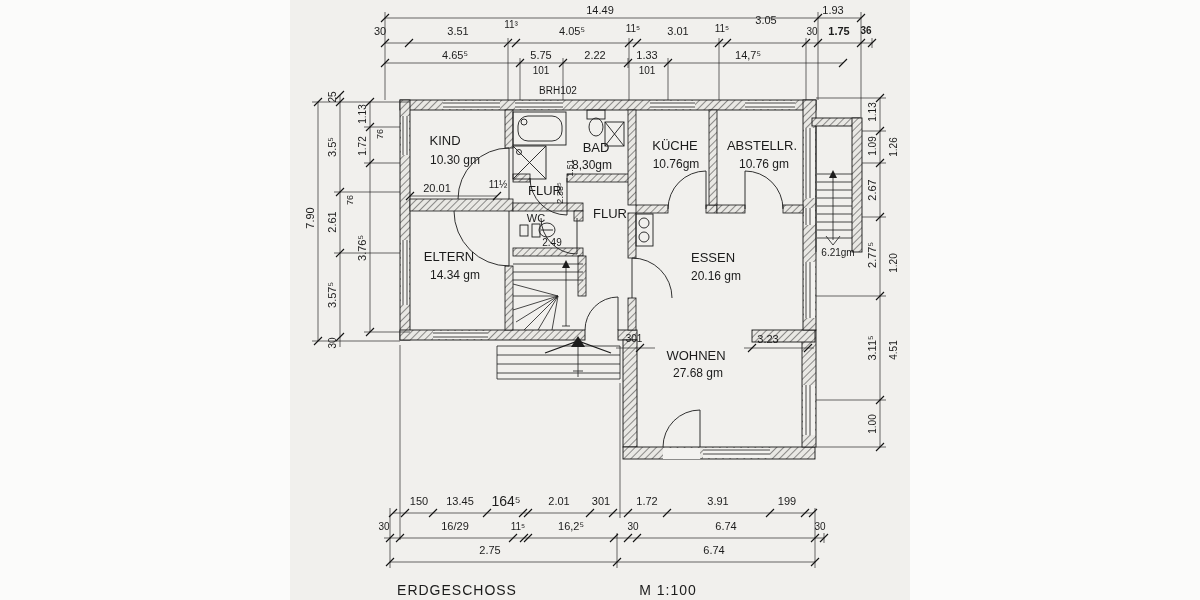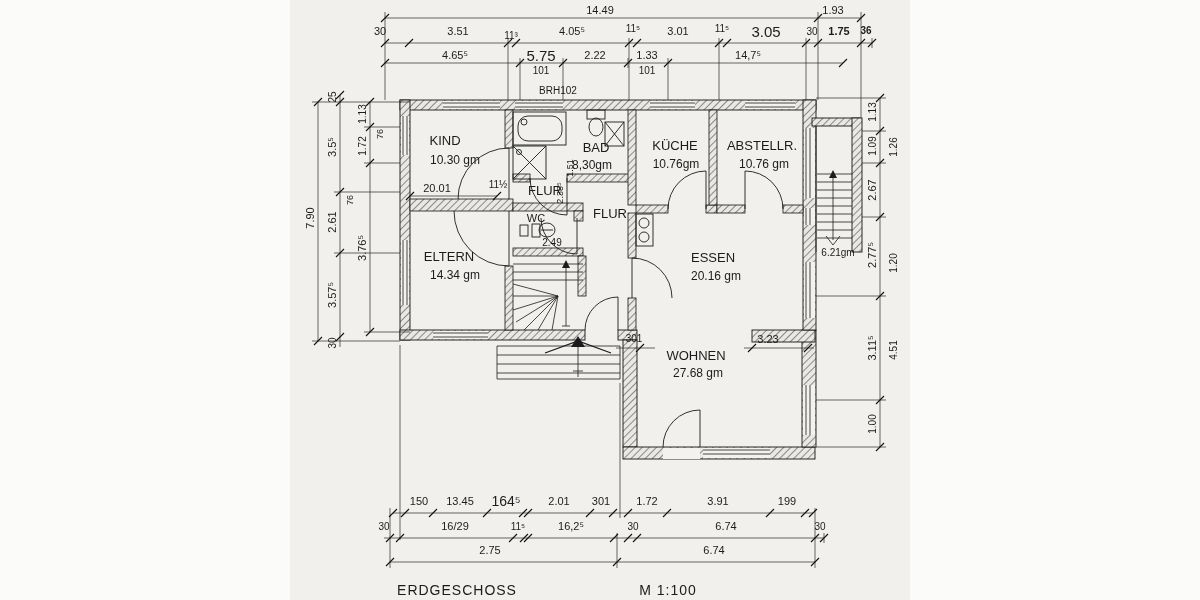--- a/index.html
+++ b/index.html
@@ -301,31 +301,31 @@
   <span class="lbl rot tiny" style="left:570px;top:168px">1.51</span>
   <span class="lbl small" style="left:634px;top:338px">301</span>
   <span class="lbl" style="left:768px;top:339px;font-size:11px">3.23</span>
 
   <span class="lbl title" style="left:457px;top:590px">ERDGESCHOSS</span>
   <span class="lbl title" style="left:668px;top:590px">M 1:100</span>
 <span class="dim" style="left: 600px; top: 10px; font-size: 11px; transform: translate(-50%, -50%);">14.49</span>
       <span class="dim" style="left: 833px; top: 10px; font-size: 11px; transform: translate(-50%, -50%);">1.93</span>
       <span class="dim" style="left: 380px; top: 31px; font-size: 11px; transform: translate(-50%, -50%);">30</span>
       <span class="dim" style="left: 458px; top: 31px; font-size: 11px; transform: translate(-50%, -50%);">3.51</span>
-      <span class="dim" style="left: 511px; top: 35px; font-size: 10px; transform: translate(-50%, -50%);">11³</span>
+      <span class="dim" style="left: 511px; top: 24px; font-size: 10px; transform: translate(-50%, -50%);">11³</span>
       <span class="dim" style="left: 572px; top: 31px; font-size: 11px; transform: translate(-50%, -50%);">4.05⁵</span>
       <span class="dim" style="left: 633px; top: 28px; font-size: 10px; transform: translate(-50%, -50%);">11⁵</span>
       <span class="dim" style="left: 678px; top: 31px; font-size: 11px; transform: translate(-50%, -50%);">3.01</span>
       <span class="dim" style="left: 722px; top: 28px; font-size: 10px; transform: translate(-50%, -50%);">11⁵</span>
-      <span class="dim" style="left: 766px; top: 31px; font-size: 15px; transform: translate(-50%, -50%);">3.05</span>
+      <span class="dim" style="left: 766px; top: 20px; font-size: 11px; transform: translate(-50%, -50%);">3.05</span>
       <span class="dim" style="left: 812px; top: 31px; font-size: 10px; transform: translate(-50%, -50%);">30</span>
       <span class="dim" style="left: 839px; top: 31px; font-size: 11px; transform: translate(-50%, -50%); font-weight: bold;">1.75</span>
       <span class="dim" style="left: 866px; top: 30px; font-size: 10px; transform: translate(-50%, -50%); font-weight: bold;">36</span>
       <span class="dim" style="left: 455px; top: 55px; font-size: 11px; transform: translate(-50%, -50%);">4.65⁵</span>
-      <span class="dim" style="left: 541px; top: 55px; font-size: 15px; transform: translate(-50%, -50%);">5.75</span>
+      <span class="dim" style="left: 541px; top: 55px; font-size: 11px; transform: translate(-50%, -50%);">5.75</span>
       <span class="dim" style="left: 595px; top: 55px; font-size: 11px; transform: translate(-50%, -50%);">2.22</span>
       <span class="dim" style="left: 647px; top: 55px; font-size: 11px; transform: translate(-50%, -50%);">1.33</span>
       <span class="dim" style="left: 748px; top: 55px; font-size: 11px; transform: translate(-50%, -50%);">14,7⁵</span>
       <span class="dim" style="left: 541px; top: 70px; font-size: 10px; transform: translate(-50%, -50%);">101</span>
       <span class="dim" style="left: 647px; top: 70px; font-size: 10px; transform: translate(-50%, -50%);">101</span>
       <span class="dim" style="left: 310px; top: 218px; font-size: 11px; transform: translate(-50%, -50%) rotate(-90deg);">7.90</span>
       <span class="dim" style="left: 332px; top: 97px; font-size: 10px; transform: translate(-50%, -50%) rotate(-90deg);">25</span>
       <span class="dim" style="left: 332px; top: 147px; font-size: 11px; transform: translate(-50%, -50%) rotate(-90deg);">3.5⁵</span>
       <span class="dim" style="left: 332px; top: 222px; font-size: 11px; transform: translate(-50%, -50%) rotate(-90deg);">2.61</span>
       <span class="dim" style="left: 332px; top: 295px; font-size: 11px; transform: translate(-50%, -50%) rotate(-90deg);">3.57⁵</span>

